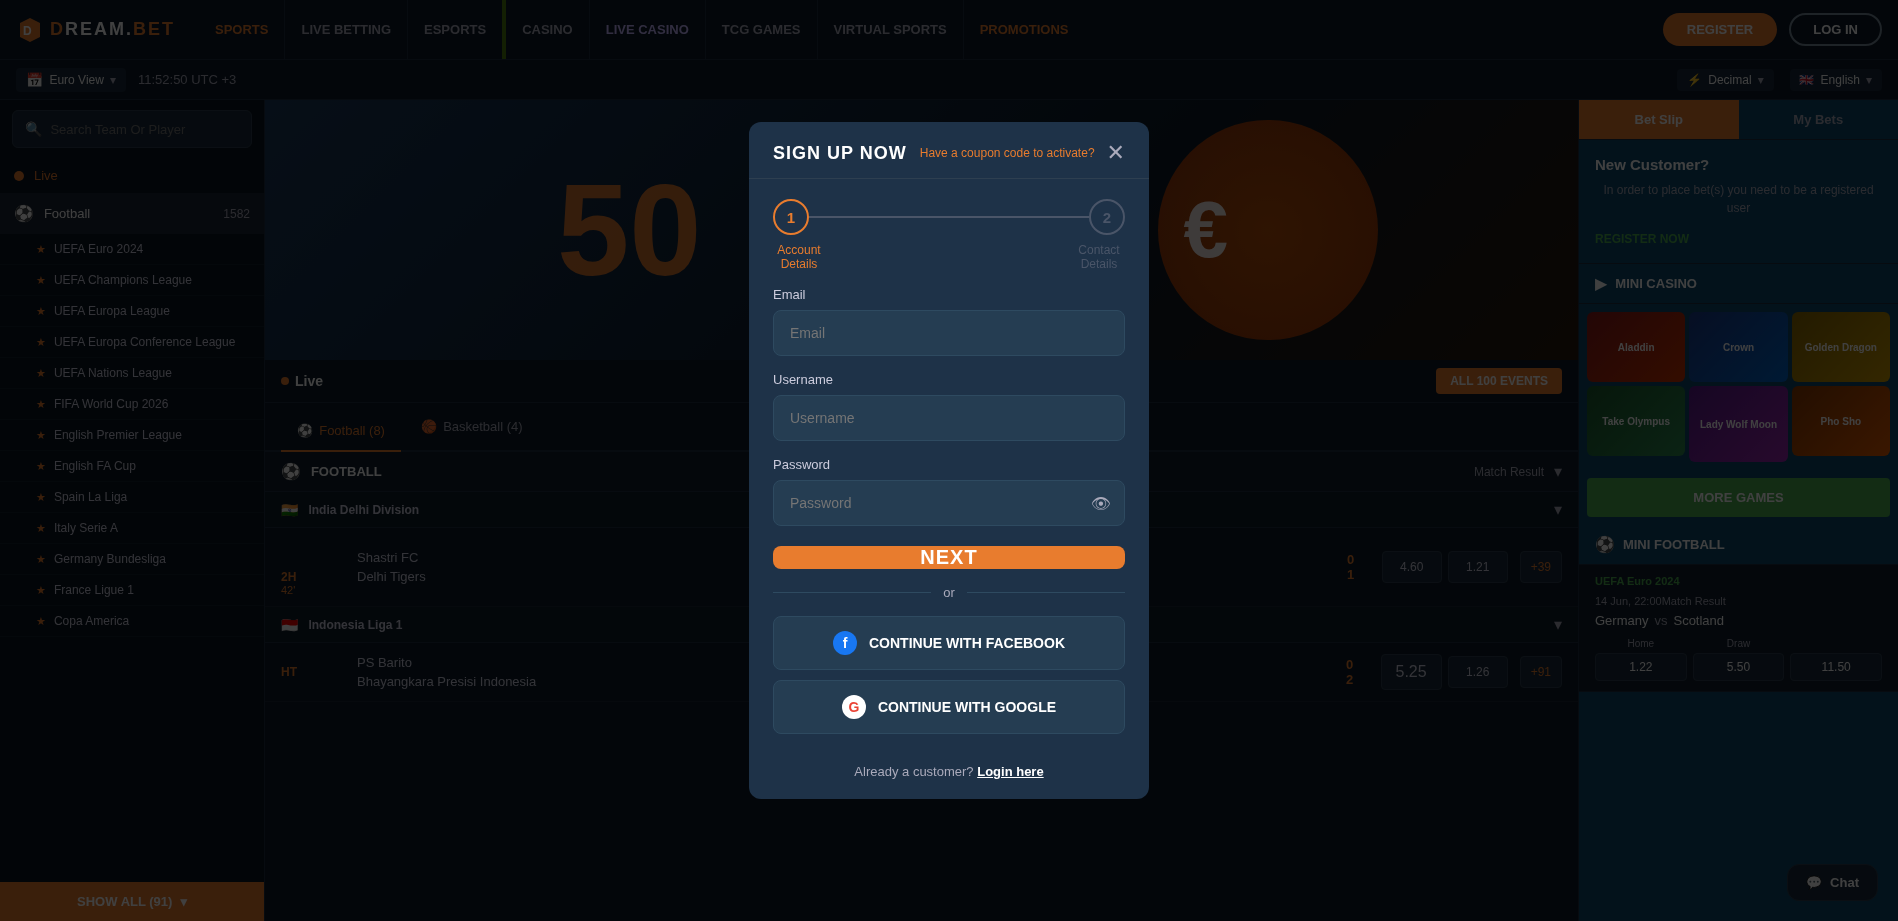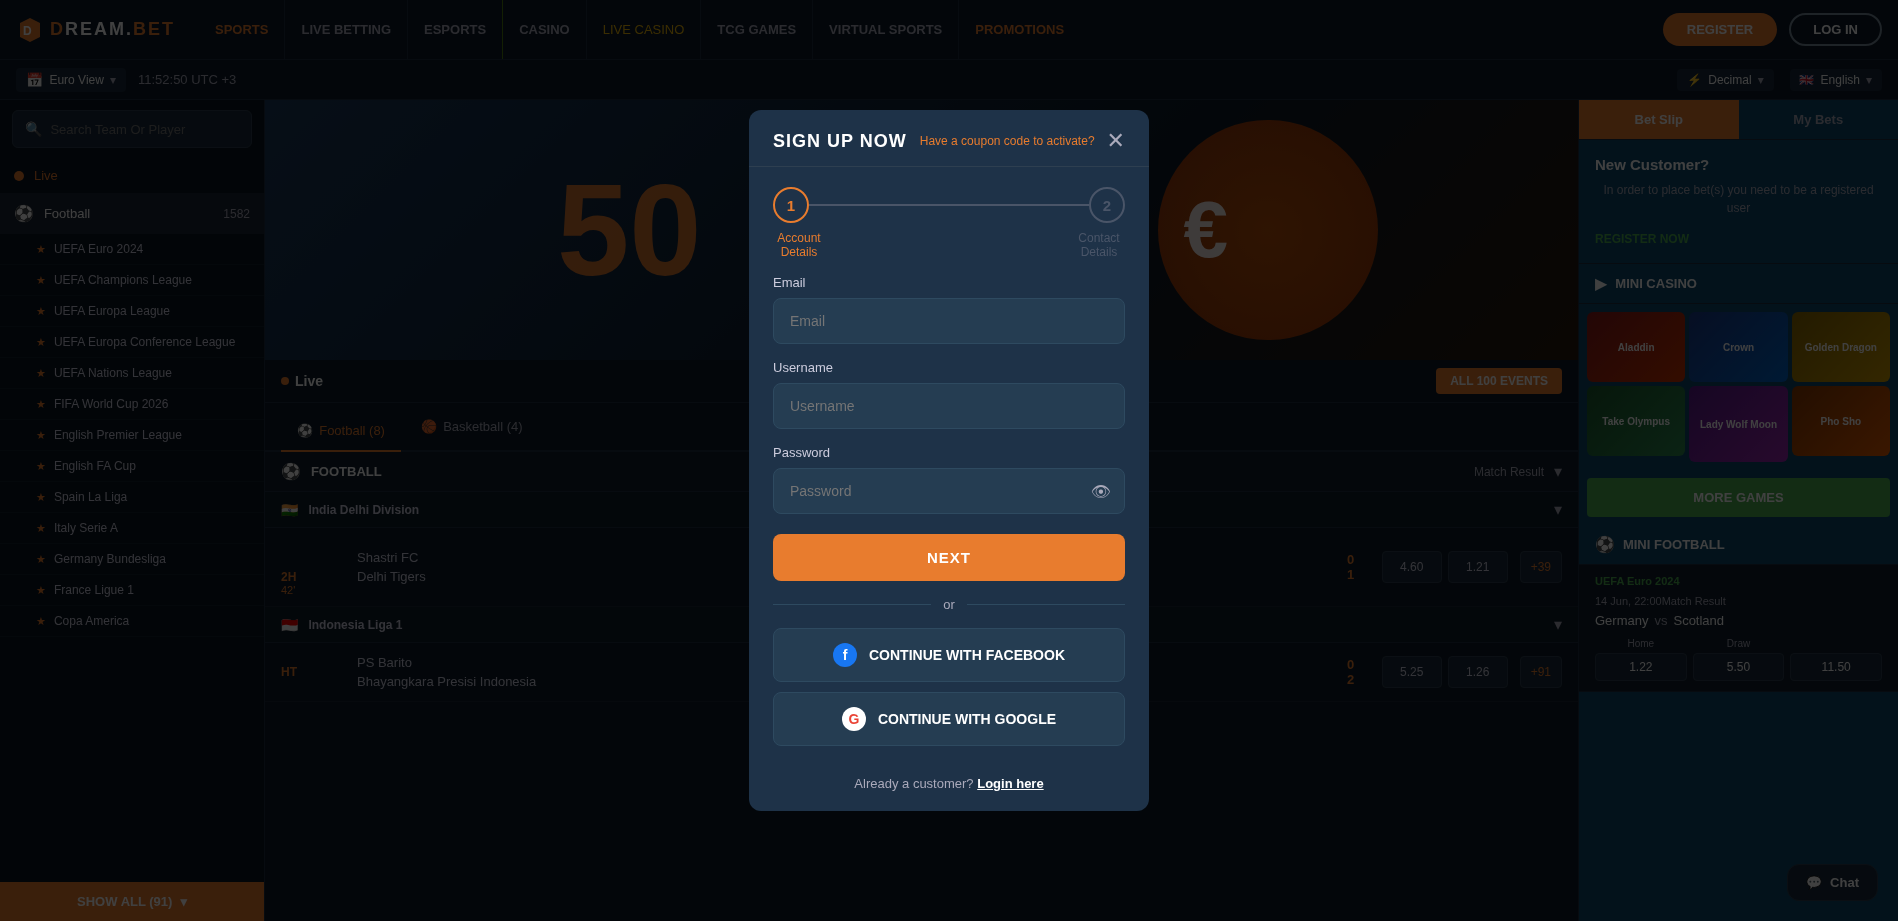--- a/index.html
+++ b/index.html
@@ -16,27 +16,27 @@
     </svg>
     <span style="font-size:18px; font-weight:800; color:#fff; letter-spacing:2px;"><span style="color:#e87c2e;">D</span>REAM.<span style="color:#e87c2e;">BET</span></span>
   </div>
   <div style="display:flex; align-items:center; height:100%; flex:1;">
     <div style="color:#e87c2e; font-size:13px; font-weight:600; padding:0 16px; text-transform:uppercase; height:100%; display:flex; align-items:center; border-right:1px solid #1e2e40; cursor:pointer;">
         <span>SPORTS</span>
       </div>
     <div style="color:#aab; font-size:13px; font-weight:600; padding:0 16px; text-transform:uppercase; height:100%; display:flex; align-items:center; border-right:1px solid #1e2e40; cursor:pointer;">
         <span>LIVE BETTING</span>
       </div>
-    <div style="color:#aab; font-size:13px; font-weight:600; padding:0 16px; text-transform:uppercase; height:100%; display:flex; align-items:center; border-right:1px solid #4d7c0f; cursor:pointer;">
+    <div style="color:#aab; font-size:13px; font-weight:600; padding:0 16px; text-transform:uppercase; height:100%; display:flex; align-items:center; border-right:4px solid #4d7c0f; cursor:pointer;">
         <span>ESPORTS</span>
       </div>
     <div style="color:#aab; font-size:13px; font-weight:600; padding:0 16px; text-transform:uppercase; height:100%; display:flex; align-items:center; border-right:1px solid #1e2e40; cursor:pointer;">
         <span>CASINO</span>
       </div>
-    <div style="color:#eab308; font-size:13px; font-weight:400; padding:0 16px; text-transform:uppercase; height:100%; display:flex; align-items:center; border-right:1px solid #1e2e40; cursor:pointer;">
+    <div style="color:#c4b5fd; font-size:13px; font-weight:700; padding:0 16px; text-transform:uppercase; height:100%; display:flex; align-items:center; border-right:1px solid #1e2e40; cursor:pointer;">
         <span>LIVE CASINO</span>
       </div>
     <div style="color:#aab; font-size:13px; font-weight:600; padding:0 16px; text-transform:uppercase; height:100%; display:flex; align-items:center; border-right:1px solid #1e2e40; cursor:pointer;">
         <span>TCG GAMES</span>
       </div>
     <div style="color:#aab; font-size:13px; font-weight:600; padding:0 16px; text-transform:uppercase; height:100%; display:flex; align-items:center; border-right:1px solid #1e2e40; cursor:pointer;">
         <span>VIRTUAL SPORTS</span>
       </div>
     <div style="color:#e87c2e; font-size:13px; font-weight:600; padding:0 16px; text-transform:uppercase; height:100%; display:flex; align-items:center; cursor:pointer;">
         <span>PROMOTIONS</span>
@@ -220,21 +220,21 @@
         </div>
         <div style="flex:1; padding:0 16px;">
           <div style="font-size:13px; color:#ccd; padding:2px 0;">PS Barito</div>
           <div style="font-size:13px; color:#ccd; padding:2px 0;">Bhayangkara Presisi Indonesia</div>
         </div>
         <div style="min-width:30px; text-align:center; margin-right:16px;">
           <div style="font-size:13px; color:#e87c2e; font-weight:700;">0</div>
           <div style="font-size:13px; color:#e87c2e; font-weight:700;">2</div>
         </div>
         <div style="display:flex; gap:6px; align-items:center;">
-          <button style="background:#1a2b3c; border:1px solid #2e3f50; border-radius:4px; padding:8px 14px; font-size:12px; color:#ccd; cursor:pointer; min-width:60px; text-align:center;">5.25</button>
+          <button style="background:#1a2b3c; border:1px solid #2e3f50; border-radius:4px; padding:8px 14px; font-size:16px; color:#ccd; cursor:pointer; min-width:60px; text-align:center;">5.25</button>
           <button style="background:#1a2b3c; border:1px solid #2e3f50; border-radius:4px; padding:8px 14px; font-size:12px; color:#ccd; cursor:pointer; min-width:60px; text-align:center;">1.26</button>
           <button style="background:#1a2b3c; border:1px solid #2e3f50; border-radius:4px; padding:8px 10px; font-size:12px; color:#e87c2e; cursor:pointer; margin-left:6px;">+91</button>
         </div>
       </div>
     </div>
   </div>
 
   <div style="width:320px; background:#0c4a6e; border-left:1px solid #1e2e40; display:flex; flex-direction:column; overflow-y:auto; flex-shrink:0;">
     <div style="display:flex; border-bottom:1px solid #1e2e40;">
       <div style="flex:1; padding:12px; text-align:center; font-size:13px; font-weight:600; cursor:pointer; background:#e87c2e; color:#fff;">Bet Slip</div>
@@ -329,21 +329,21 @@
         <label style="font-size:13px; color:#ccd; margin-bottom:8px; display:block;">Username</label>
         <input type="text" style="width: 100%; background: rgb(37, 61, 82); border: 1px solid rgb(46, 74, 96); border-radius: 8px; padding: 14px 16px; font-size: 14px; color: rgb(170, 170, 187); outline: none;" placeholder="Username">
       </div>
       <div style="margin-bottom:16px;">
         <label style="font-size:13px; color:#ccd; margin-bottom:8px; display:block;">Password</label>
         <div style="position:relative;">
           <input type="password" style="width: 100%; background: rgb(37, 61, 82); border: 1px solid rgb(46, 74, 96); border-radius: 8px; padding: 14px 16px; font-size: 14px; color: rgb(170, 170, 187); outline: none;" placeholder="Password">
           <span style="position:absolute; right:14px; top:50%; transform:translateY(-50%); color:#aab; cursor:pointer; font-size:16px;">👁</span>
         </div>
       </div>
-      <button style="width:100%; background:#e87c2e; color:#fff; border:none; border-radius:8px; padding:15px; font-size:15px; font-weight:700; cursor:pointer; text-transform:uppercase; letter-spacing:1px; margin-top:4px;">NEXT</button>
+      <button style="width:100%; background:#e87c2e; color:#fff; border:none; border-radius:8px; font-size:20px; font-weight:700; cursor:pointer; text-transform:uppercase; letter-spacing:1px; margin-top:4px;">NEXT</button>
       <div style="display:flex; align-items:center; gap:12px; margin:16px 0;">
         <div style="flex:1; height:1px; background:#2e4a60;"></div>
         <span style="color:#aab; font-size:13px;">or</span>
         <div style="flex:1; height:1px; background:#2e4a60;"></div>
       </div>
       <button style="width:100%; background:#253d52; border:1px solid #2e4a60; border-radius:8px; padding:14px 16px; font-size:14px; font-weight:700; color:#fff; cursor:pointer; display:flex; align-items:center; justify-content:center; gap:12px; margin-bottom:10px;">
         <span style="width:24px; height:24px; background:#1877f2; border-radius:50%; display:flex; align-items:center; justify-content:center; font-size:14px; font-weight:900; color:#fff; flex-shrink:0;">f</span>
         <span>CONTINUE WITH FACEBOOK</span>
       </button>
       <button style="width:100%; background:#253d52; border:1px solid #2e4a60; border-radius:8px; padding:14px 16px; font-size:14px; font-weight:700; color:#fff; cursor:pointer; display:flex; align-items:center; justify-content:center; gap:12px;">

